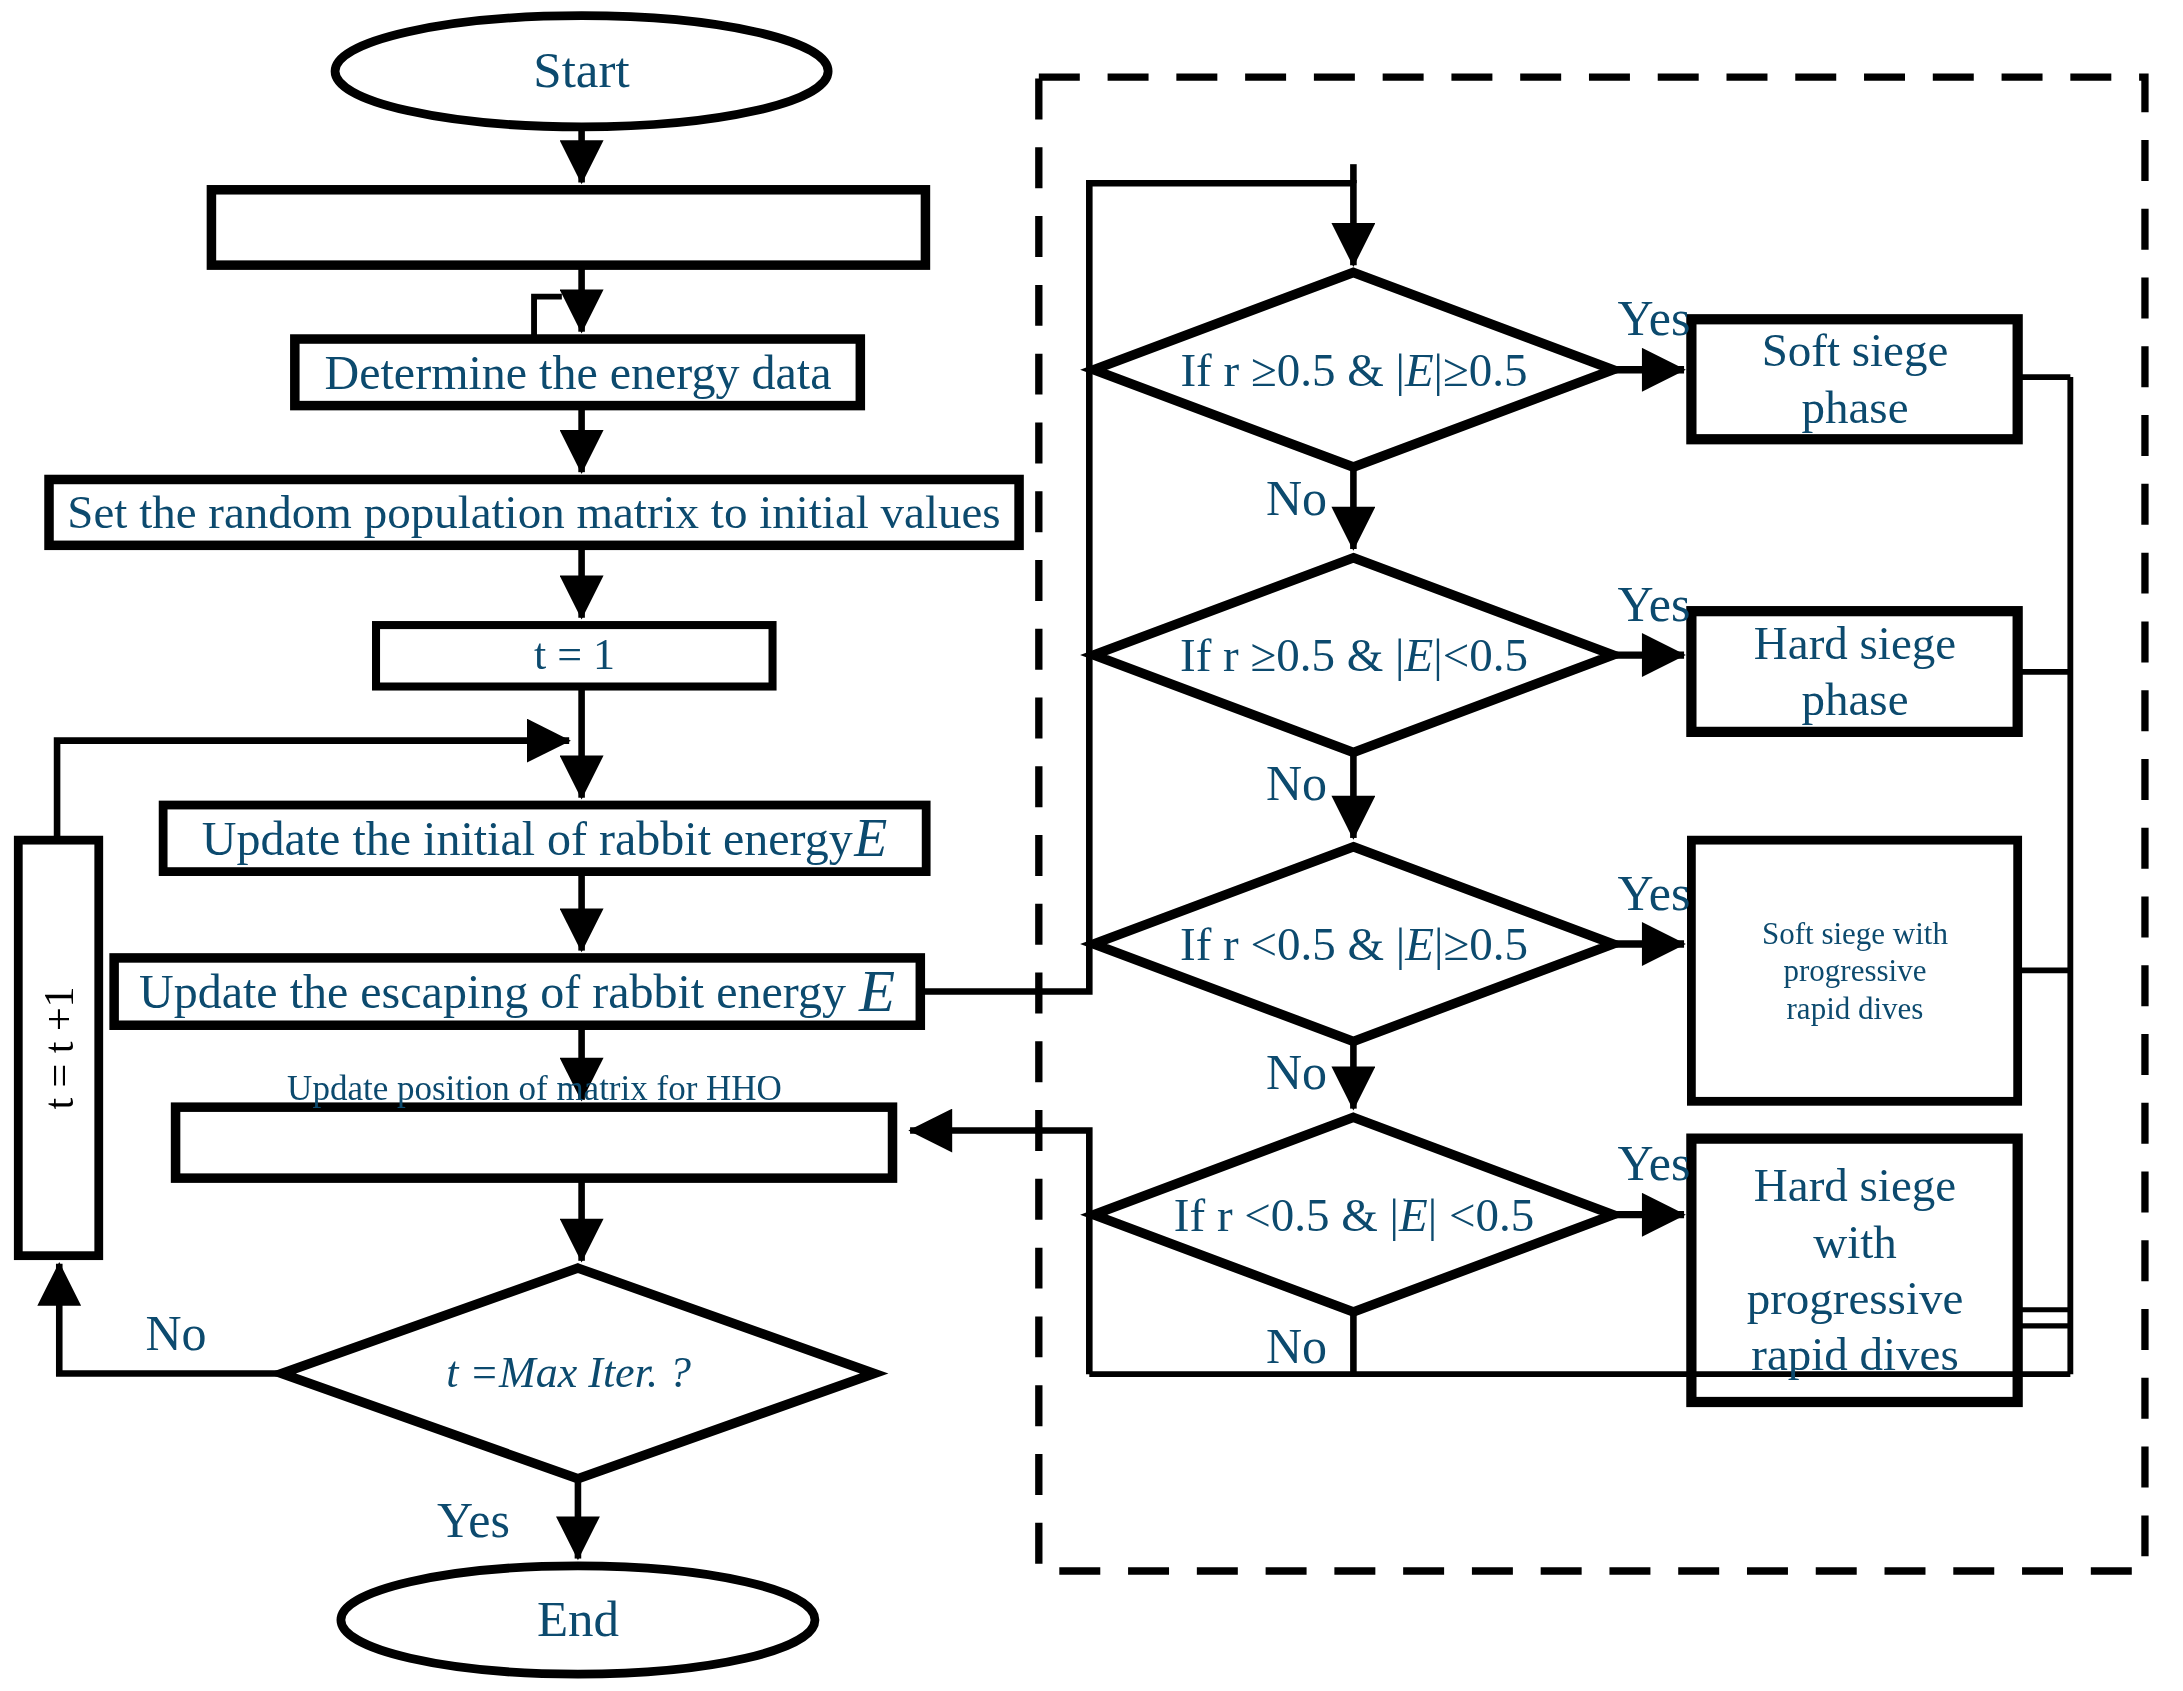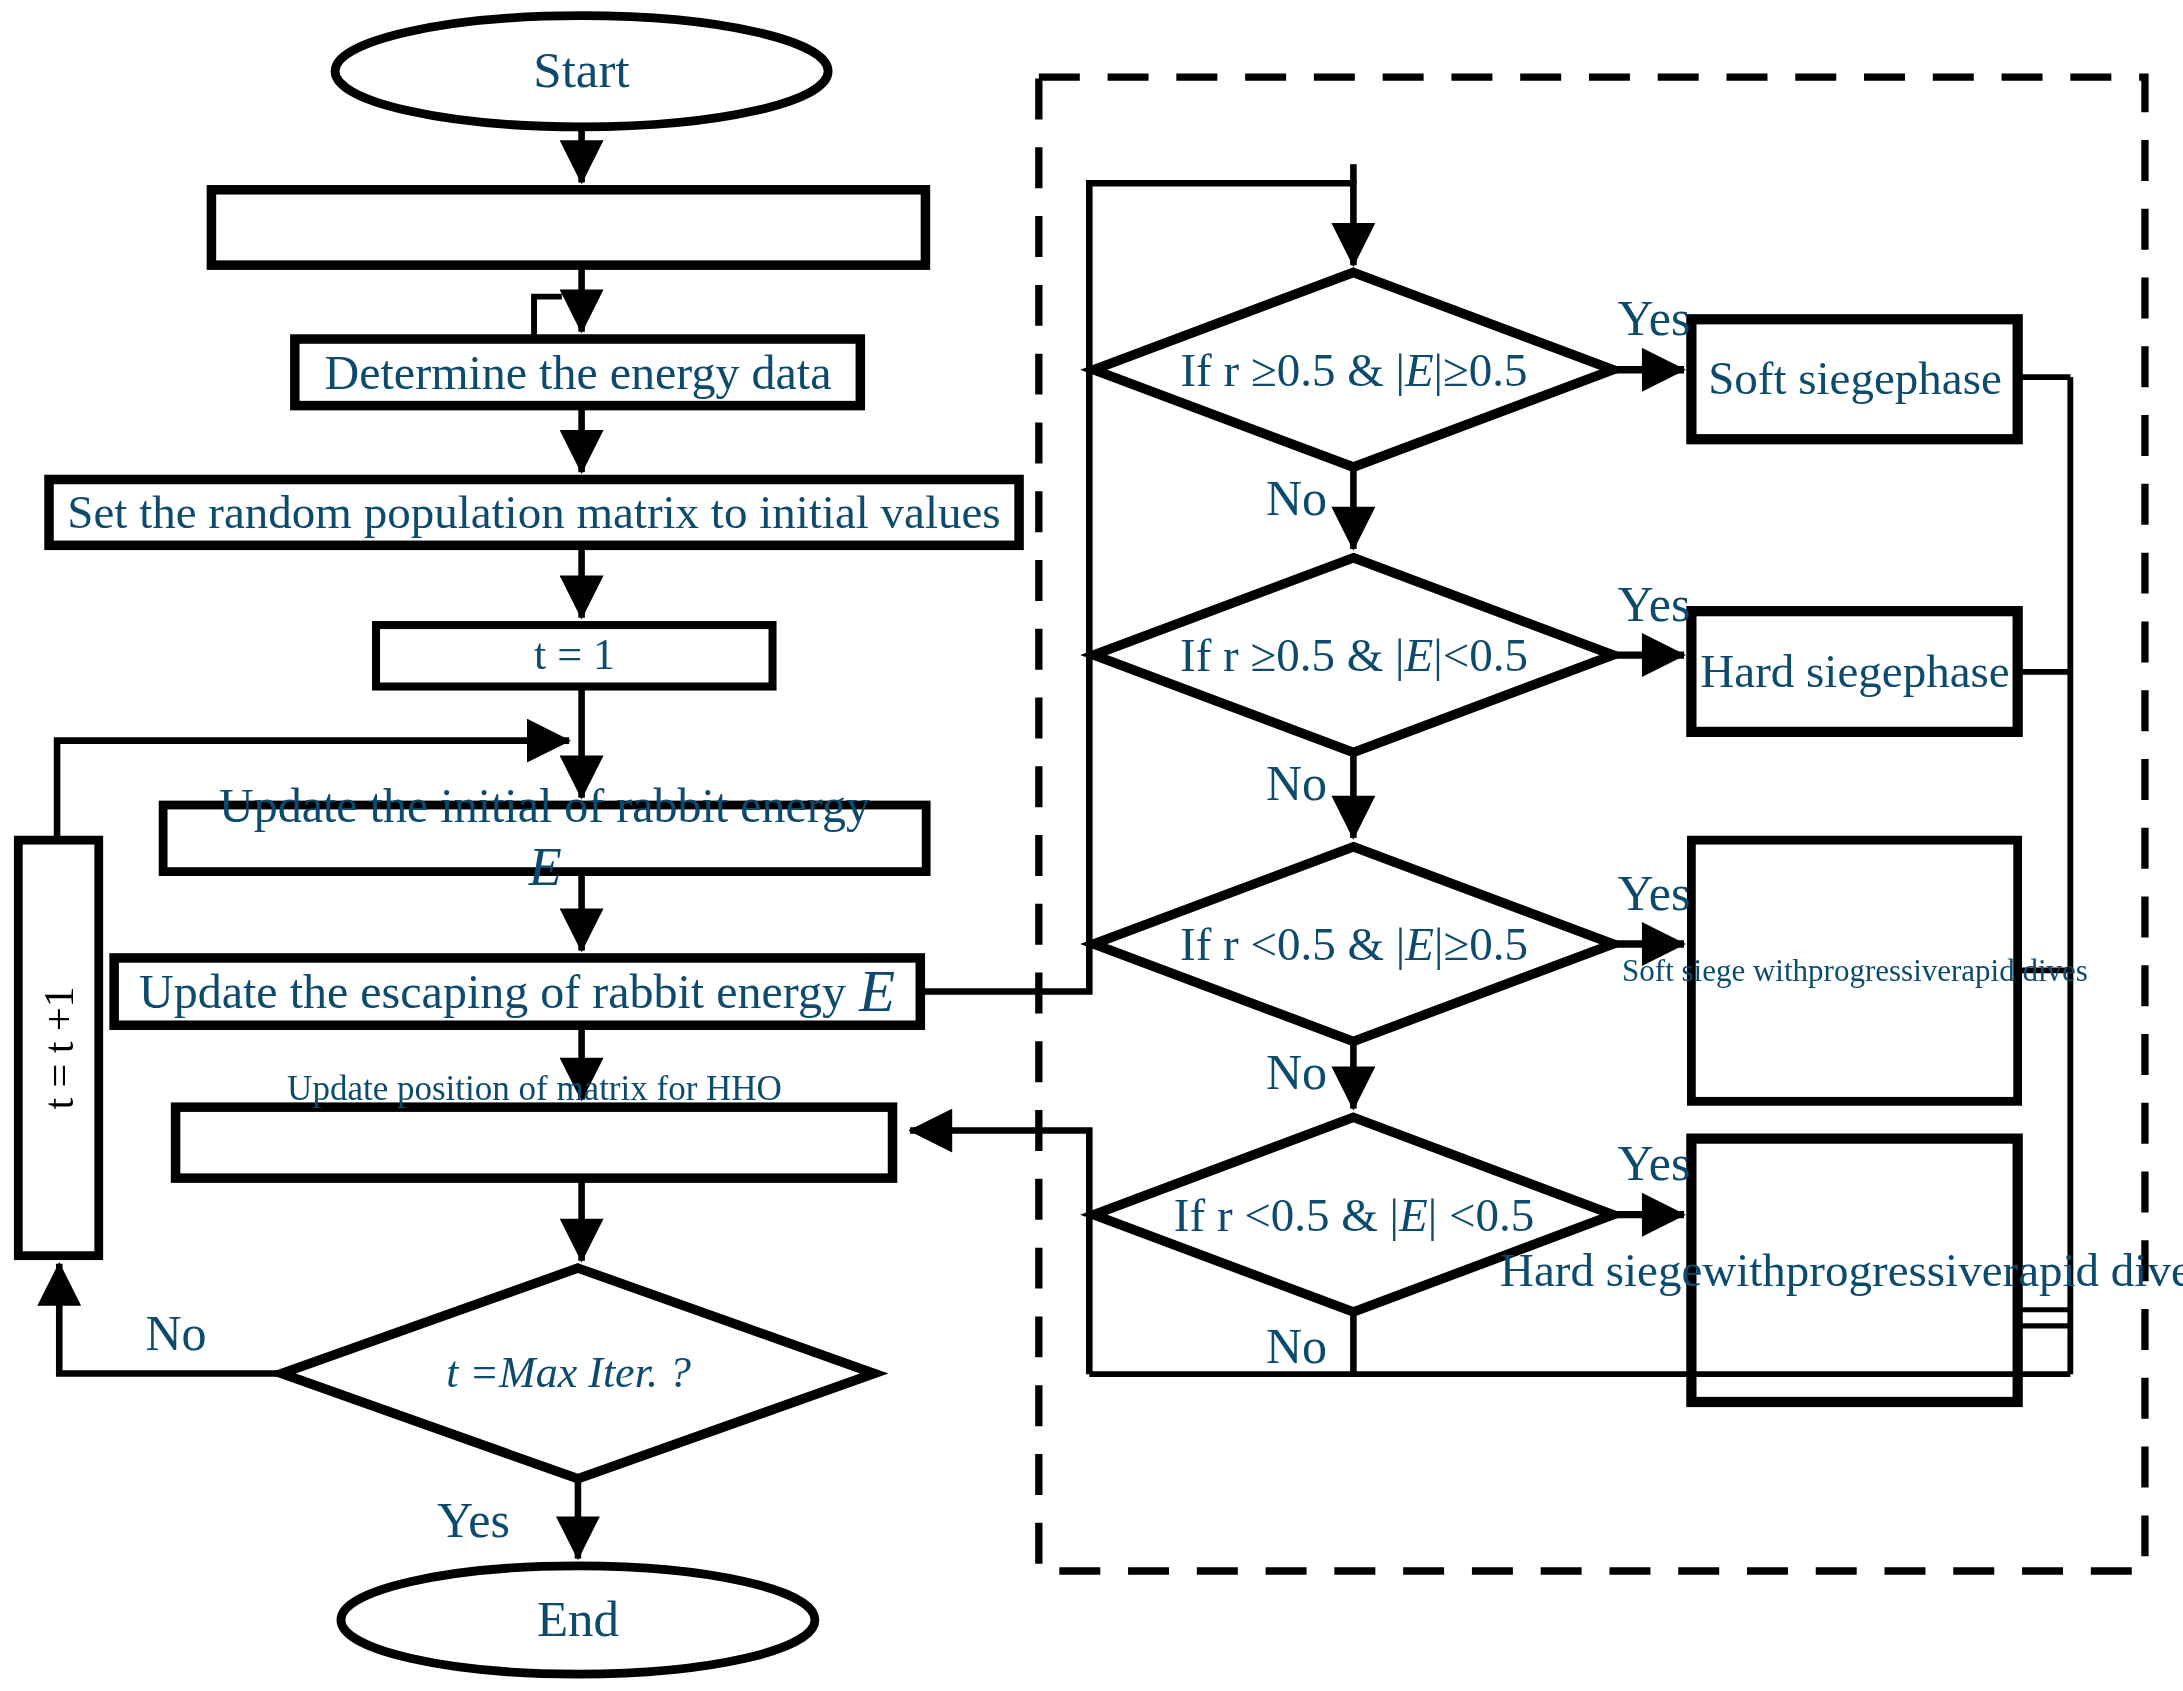--- a/index.html
+++ b/index.html
@@ -17,21 +17,21 @@
   .lbl {
     position:absolute;
     display:flex;
     align-items:center;
     justify-content:center;
     text-align:center;
     line-height:1.2;
     color:#0c4a6e;
     white-space:nowrap;
   }
-  .col { flex-direction:row; }
+  .col { flex-direction:column; }
   .it { font-style:italic; }
   .esym { font-style:italic; margin-left:4.4px; }
   .rotwrap { position:absolute; display:flex; align-items:center; justify-content:center; }
   .rot { transform:rotate(-90deg); white-space:nowrap; }
 </style>
 </head>
 <body>
 
 <div class="page">
 
@@ -113,21 +113,21 @@
 
   <div class="lbl" style="left:335px;top:29px;width:493px;height:83px;font-size:51px;">Start</div>
 
 
   <div class="lbl" style="left:295px;top:339px;width:566px;height:67px;font-size:48px;">Determine the energy data</div>
 
   <div class="lbl" style="left:49px;top:479px;width:970px;height:66px;font-size:47px;">Set the random population matrix to initial values</div>
 
   <div class="lbl" style="left:376px;top:625px;width:397px;height:61px;font-size:44px;">t = 1</div>
 
-  <div class="lbl" style="left:163px;top:805px;width:763px;height:67px;font-size:48px;flex-direction:column;">
+  <div class="lbl" style="left:163px;top:805px;width:763px;height:67px;font-size:48px;">
     <span>Update the initial of rabbit energy</span>
       <span class="esym" style="font-size:54px;margin-left:1.5px;">E</span>
   </div>
 
   <div class="lbl" style="left:114px;top:958px;width:806px;height:67px;font-size:48px;">
     <span>Update the escaping of rabbit energy</span>
       <span class="esym" style="font-size:59px;margin-left:13px;">E</span>
   </div>
 
   <div class="lbl" style="left:176px;top:1053px;width:717px;height:71px;font-size:35px;">Update position of matrix for HHO</div>

